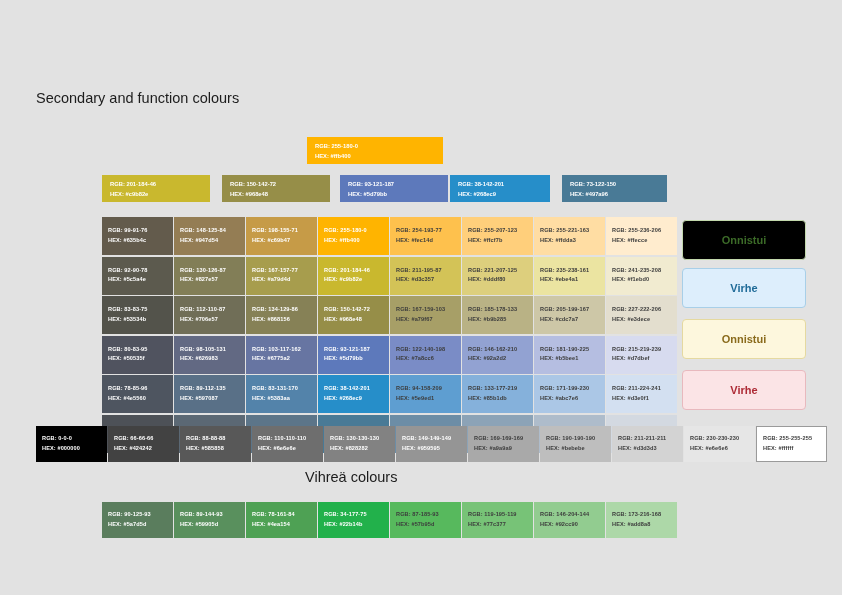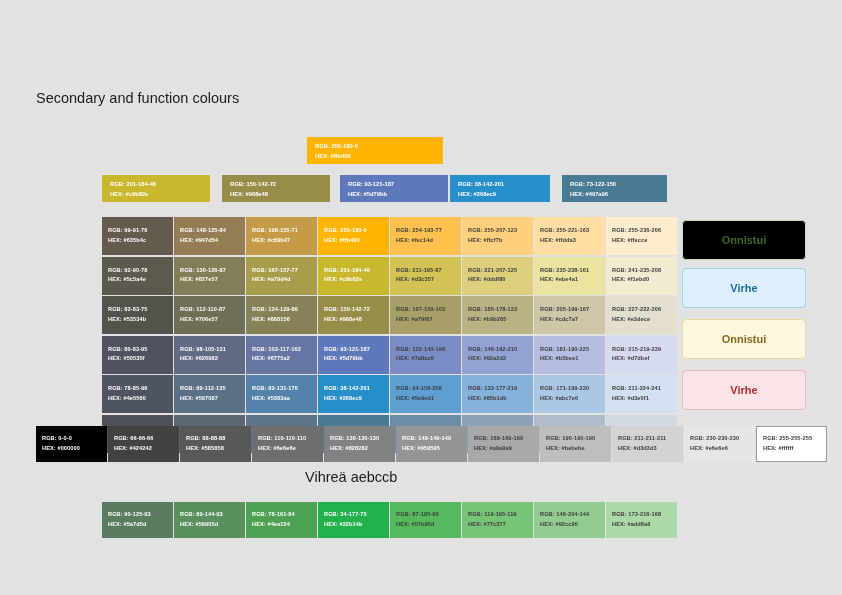--- a/index.html
+++ b/index.html
@@ -97,21 +97,21 @@
     font-size: 11px;
     font-weight: bold;
   }
 </style>
 </head>
 <body style="background: rgb(226, 226, 226);">
 
 <div class="page">
 
   <div class="subtitle">Secondary and function colours</div>
-  <div class="section-title">Vihreä aebccb</div>
+  <div class="section-title">Vihreä colours</div>
 
   <div id="feature-bars">
       <div class="bar" style="background: rgb(255, 180, 0); left: 307px; top: 137px; width: 136px; height: 27px;">
         <div class="lbl" style="color: rgb(255, 255, 255);">
           <span>RGB: 255-180-0</span>
           <span>HEX: #ffb400</span>
         </div>
       </div>
       <div class="bar" style="background: rgb(201, 184, 46); left: 102px; top: 175px; width: 108px; height: 27px;">
         <div class="lbl" style="color: rgb(255, 255, 255);">

